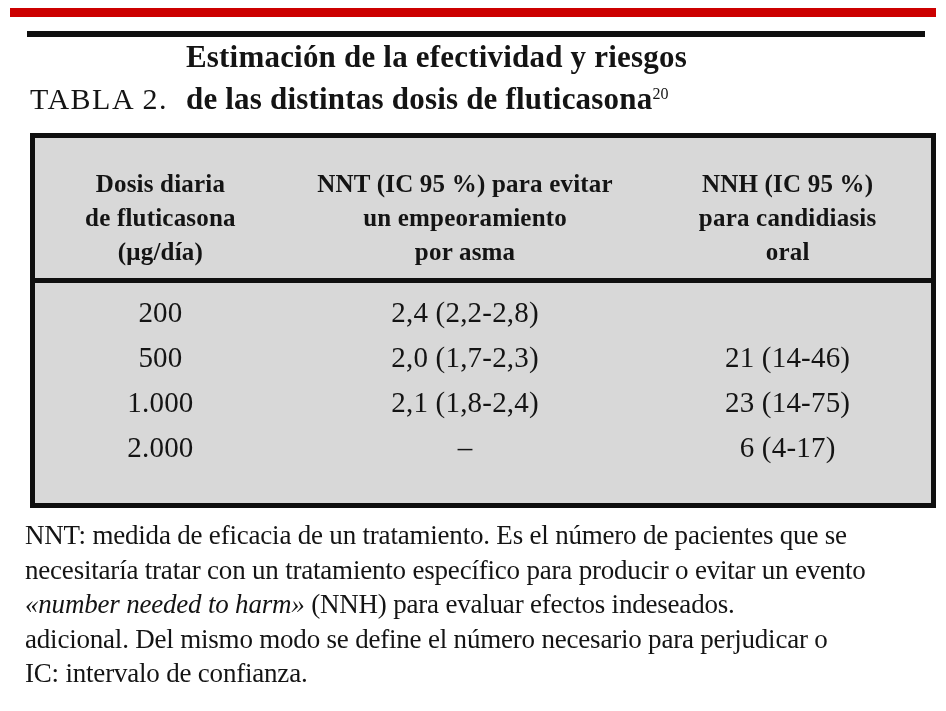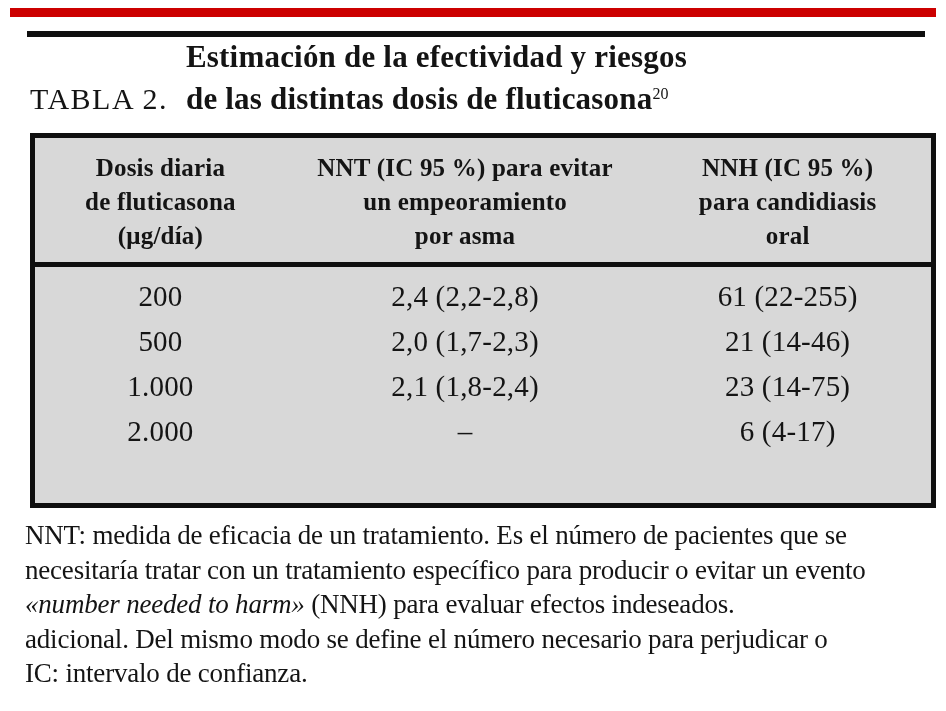--- a/index.html
+++ b/index.html
@@ -56,22 +56,21 @@
   .table-box {
     position: absolute;
     left: 30px; top: 133px;
     width: 906px; height: 375px;
     box-sizing: border-box;
     background: #d8d8d8;
     border: 5px solid #0f0f0f;
   }
   .thead {
     display: flex;
-    padding-top: 13px;
-    justify-content: flex-end;
+    padding-top: 29px;
   }
   .th {
     text-align: center;
     font-weight: bold;
     font-size: 25px;
     line-height: 34px;
     letter-spacing: 0.2px;
   }
   .col-1 { width: 28%; }
   .col-2 { width: 40%; }
@@ -133,21 +132,20 @@
       <div>NNH (IC 95 %)</div>
       <div>para candidiasis</div>
       <div>oral</div>
     </div>
   </div>
   <div class="head-rule"></div>
   <div class="tbody">
     <div class="tr">
       <div class="td col-1">200</div>
       <div class="td col-2">2,4 (2,2-2,8)</div>
-      <div class="td col-3">61 (22-255)</div>
     </div>
     <div class="tr">
       <div class="td col-1">500</div>
       <div class="td col-2">2,0 (1,7-2,3)</div>
       <div class="td col-3">21 (14-46)</div>
     </div>
     <div class="tr">
       <div class="td col-1">1.000</div>
       <div class="td col-2">2,1 (1,8-2,4)</div>
       <div class="td col-3">23 (14-75)</div>

